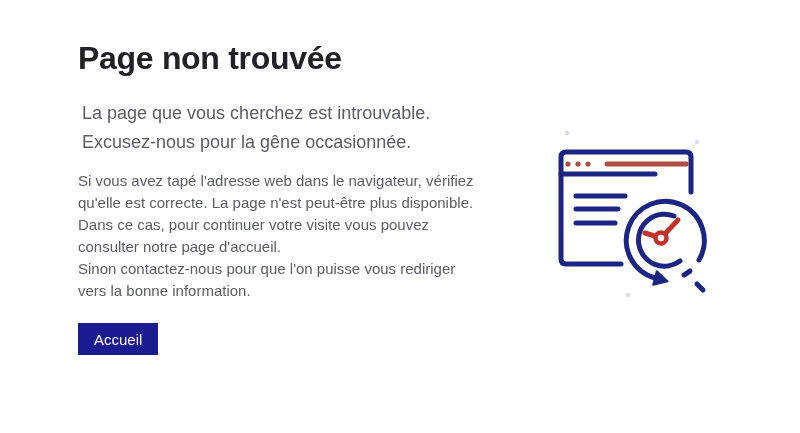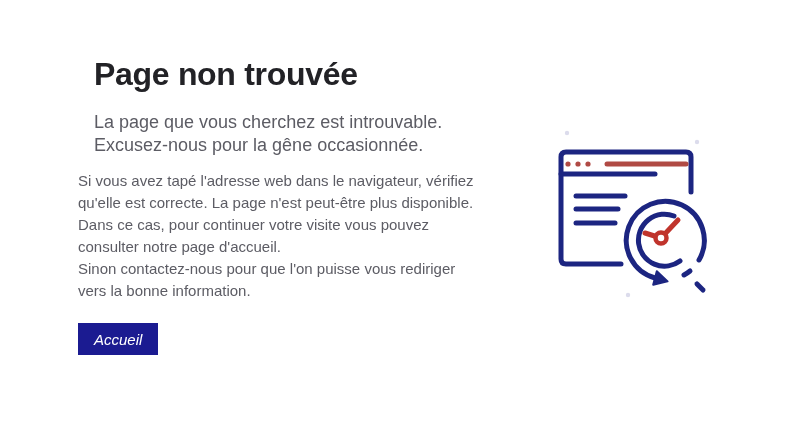--- a/index.html
+++ b/index.html
@@ -14,41 +14,41 @@
   }
   html,body{margin:0;padding:0;}
   body{background:#ffffff;font-family:"Liberation Sans",sans-serif;}
   .page{
     position:relative;
     width:800px;height:433px;
     background:#ffffff;
     overflow:hidden;
   }
   .page-title{
-    position:absolute;left:78px;top:40px;margin:16px;
+    position:absolute;left:78px;top:40px;margin:0;
     font-size:32px;font-weight:700;color:var(--title-text);
     letter-spacing:-0.3px;
   }
   .subtitle{
-    position:absolute;left:78px;top:95px;margin:16px;
-    font-size:18px;line-height:23px;color:var(--body-text);
+    position:absolute;left:78px;top:95px;margin:4px;
+    font-size:18px;line-height:29px;color:var(--body-text);
     white-space:pre-line;
   }
   .body-text{
     position:absolute;left:78px;top:170px;margin:0;
     font-size:15px;line-height:22px;color:var(--body-text);
     white-space:pre-line;
   }
   .home-btn{
     position:absolute;left:78px;top:323px;
     display:inline-flex;align-items:center;justify-content:center;
     min-width:74px;height:24px;padding:16px 16px;box-sizing:border-box;
     background:var(--button-bg);color:var(--button-text);
     font-size:15px;font-family:"Liberation Sans",sans-serif;
-    border:none;cursor:pointer;text-decoration:none;font-style:italic;
+    border:none;cursor:pointer;text-decoration:none;
   }
   .illus{
     position:absolute;left:545px;top:120px;width:175px;height:200px;
   }
   .illus svg{display:block;width:100%;height:100%;}
   .stroke-blue{stroke:var(--illus-blue);stroke-width:5;fill:none;stroke-linecap:round;stroke-linejoin:round;}
   .stroke-red{stroke:var(--illus-red-muted);stroke-width:5;fill:none;stroke-linecap:round;}
   .stroke-red-bright{stroke:var(--illus-red-bright);stroke-width:5;fill:none;stroke-linecap:round;}
   .fill-red-muted{fill:var(--illus-red-muted);}
   .fill-blue{fill:var(--illus-blue);}

